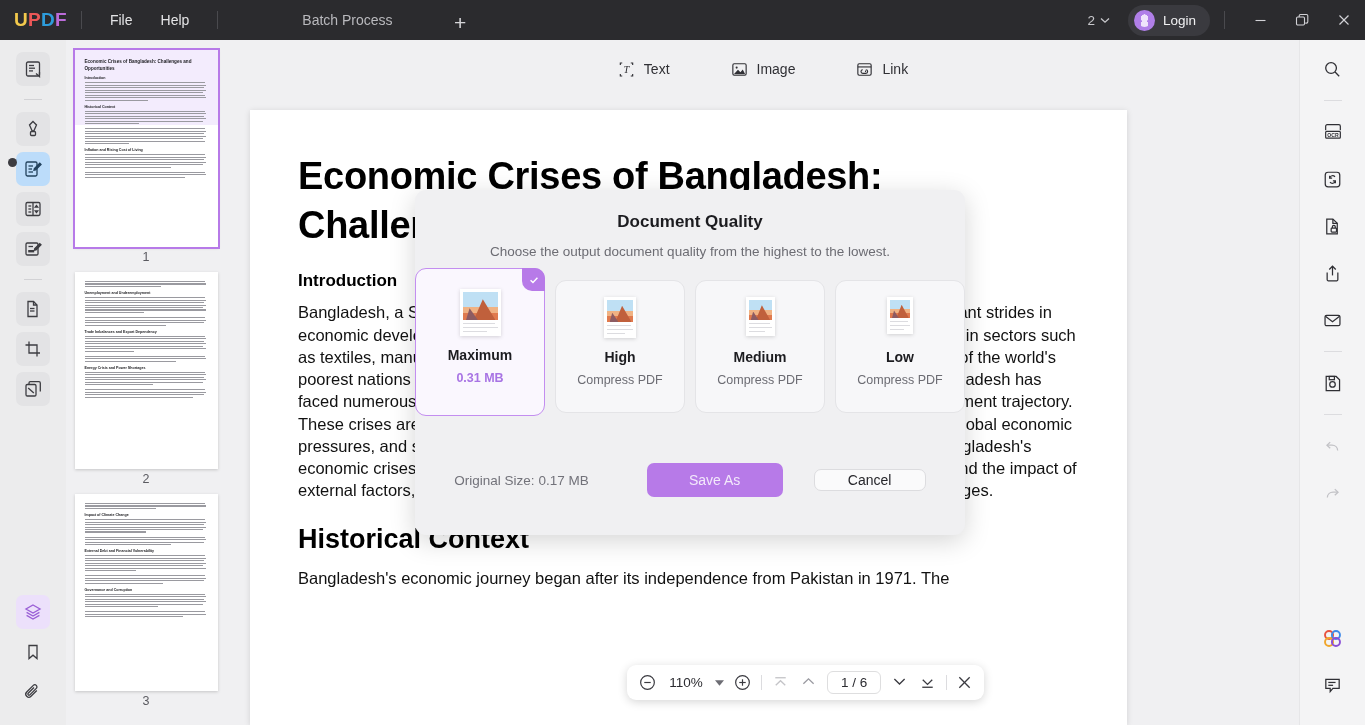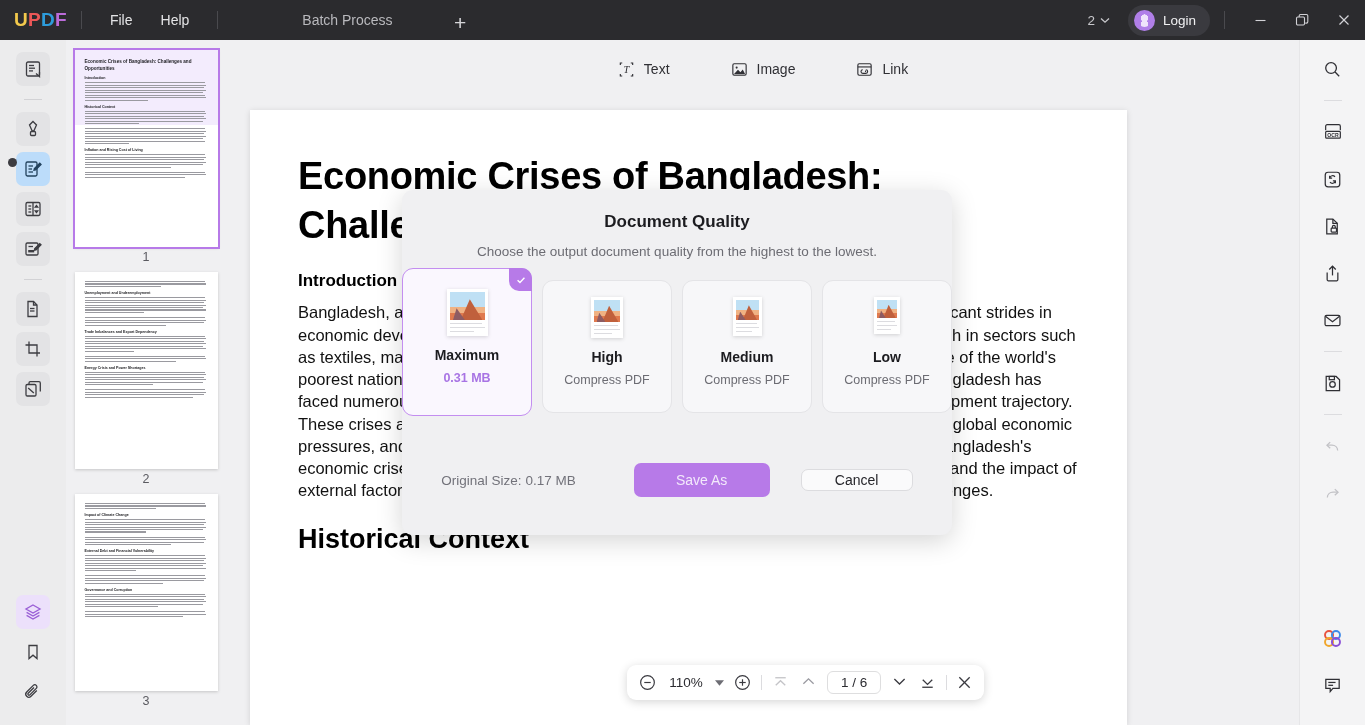--- a/index.html
+++ b/index.html
@@ -146,21 +146,21 @@
   #zoomval { font-size:13.5px; color:#2c2c31; min-width:40px; text-align:center; }
   #pagebox {
     border:1px solid #dededf; border-radius:6px; padding:3px 13px; font-size:13.5px;
     color:#2c2c31; background:#fff;
   }
   .fb-sep { width:1px; height:15px; background:#dcdcdf; }
 
   
   #overlay { position:absolute; inset:0; z-index:50; }
   #modal {
-    position:absolute; left:402px; top:190px; width:550px; height:345px;
+    position:absolute; left:415px; top:190px; width:550px; height:345px;
     background:#f0f0f2; border-radius:11px; box-shadow:0 6px 26px rgba(0,0,0,.17);
     padding-top:22px;
   }
   #modal-title { text-align:center; font-size:17px; font-weight:bold; color:#1c1c20; }
   #modal-sub   { text-align:center; font-size:13.5px; color:#6c6c73; margin-top:12px; }
   #cards { display:flex; justify-content:center; gap:10px; margin-top:21px; }
   .card {
     width:133px; height:133px; background:#f7f7f9; border:1px solid #e4e4e7;
     border-radius:11px; display:flex; flex-direction:column; align-items:center;
     justify-content:flex-start; position:relative; padding-top:16px;
@@ -554,20 +554,21 @@
         </svg>
         <span>Link</span>
       </div>
     </div>
 
     <div id="page-sheet">
       <div id="doc-title">Economic Crises of Bangladesh: Challenges and Opportunities</div>
       <div id="doc-h2">Introduction</div>
       <div id="doc-p">Bangladesh, a South Asian country with a population of over 165 million, has made significant strides in economic development over the past few decades. It has experienced considerable growth in sectors such as textiles, manufacturing, remittances, and agriculture, transforming the country from one of the world's poorest nations to an emerging market economy. However, despite its achievements, Bangladesh has faced numerous economic crises that continue to pose significant challenges to its development trajectory. These crises are often the result of a complex interplay of internal structural weaknesses, global economic pressures, and socio-political instability. This essay explores the various dimensions of Bangladesh's economic crises, including inflation, unemployment, trade imbalances, energy shortages, and the impact of external factors, while also highlighting potential opportunities for overcoming these challenges.</div>
       <div id="doc-h2b">Historical Context</div>
+      <div id="doc-p2">Bangladesh's economic journey began after its independence from Pakistan in 1971. The</div>
     </div>
   </div>
 
   <div id="right-rail">
     <div class="rr-btn">
       <svg width="21" height="21" viewBox="0 0 22 22" fill="none" stroke="#2f2f34" stroke-width="1.35">
         <circle cx="9.5" cy="9.5" r="5.6"></circle>
           <line x1="13.7" y1="13.7" x2="18" y2="18"></line>
       </svg>
     </div>

